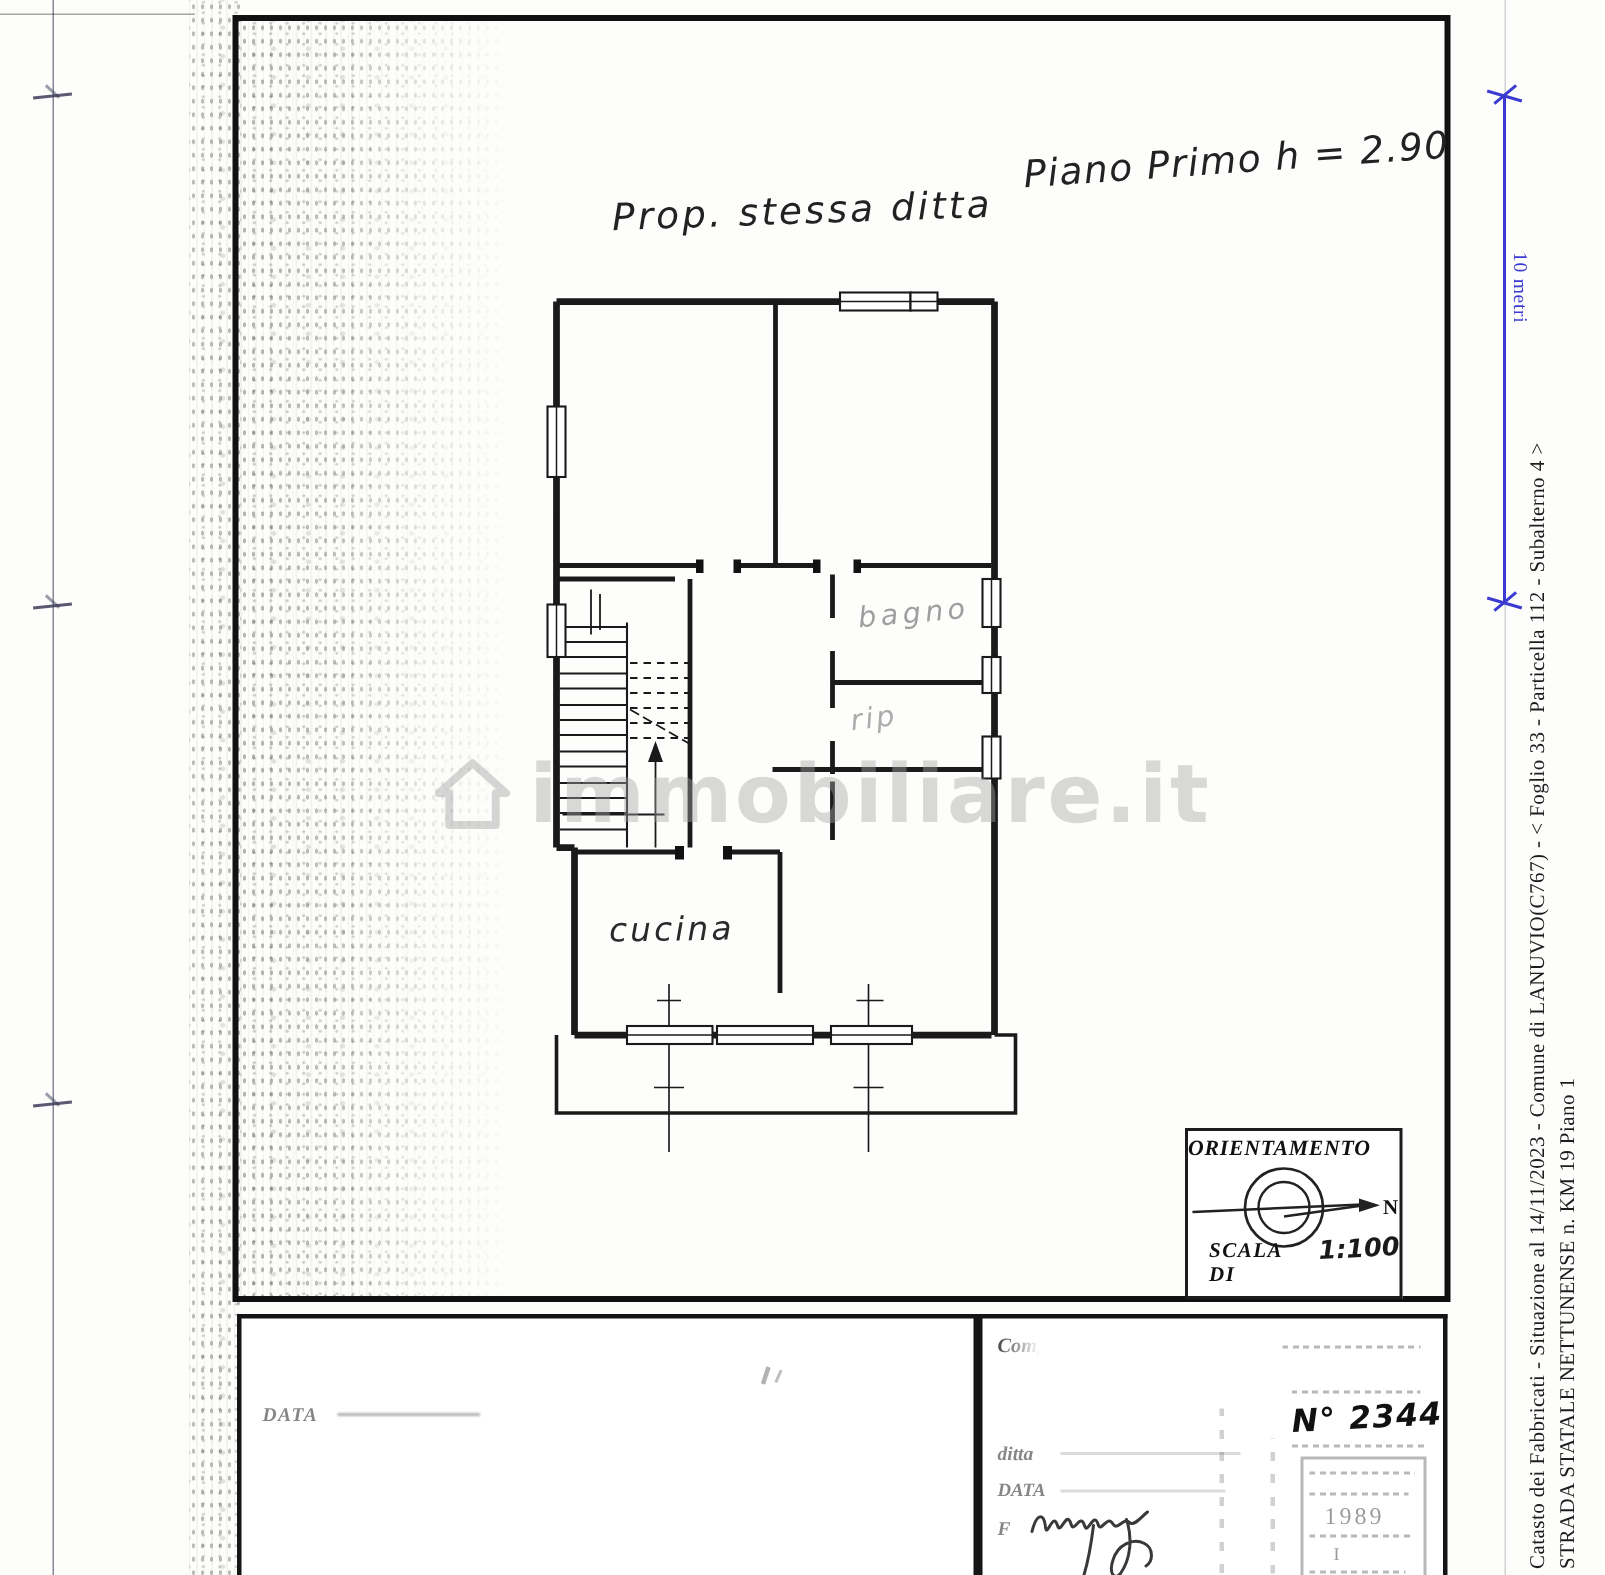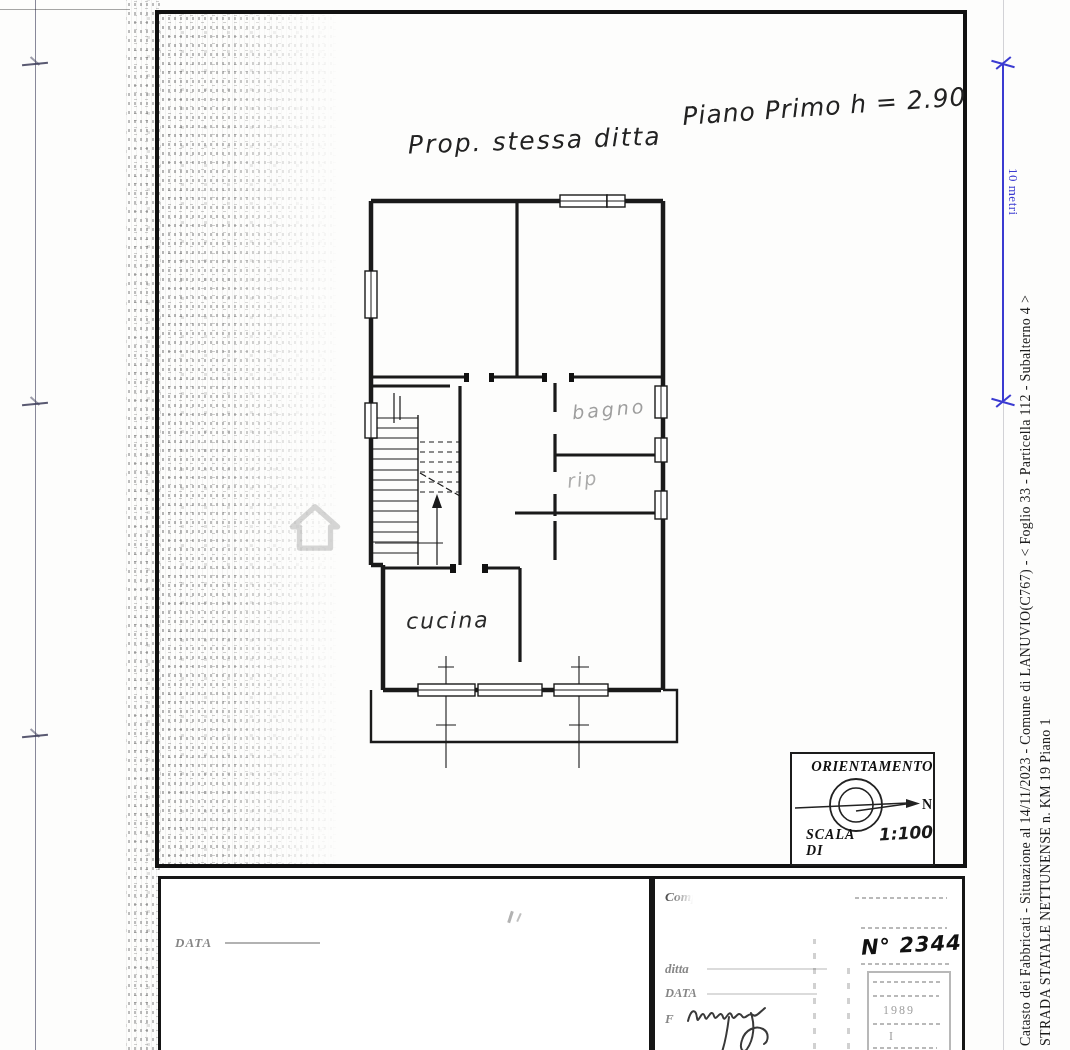--- a/index.html
+++ b/index.html
@@ -110,24 +110,25 @@
 <div class="abs hand" style="left:682px;top:92px;font-size:25px;color:#222;transform:rotate(-4deg);letter-spacing:1px;">Piano Primo h = 2.90</div>
 
 <div class="abs hand" style="left:572px;top:398px;font-size:19px;color:rgba(80,80,80,.55);transform:rotate(-5deg);letter-spacing:3px;">bagno</div>
 <div class="abs hand" style="left:567px;top:468px;font-size:19px;color:rgba(90,90,90,.5);transform:rotate(-7deg);letter-spacing:2px;">rip</div>
 <div class="abs hand" style="left:406px;top:608px;font-size:22px;color:#2a2a2a;transform:rotate(-1deg);letter-spacing:2px;">cucina</div>
 
 <div class="abs" style="left:285px;top:498px;display:flex;align-items:center;gap:8px;pointer-events:none;">
   <svg width="60" height="60" viewBox="0 0 24 24">
     <path d="M12 3.5 L21 11.5 H18.2 V20 H5.8 V11.5 H3 Z" fill="none" stroke="rgba(165,165,165,.45)" stroke-width="2.1" stroke-linejoin="round"></path>
   </svg>
+  <span style="font-size:54px;font-weight:bold;color:rgba(165,165,165,.42);letter-spacing:2px;font-family:'DejaVu Sans',sans-serif;">immobiliare.it</span>
 </div>
 
 <div class="abs" style="left:790px;top:752px;width:145px;height:114px;border:2px solid #1c1c1c;box-sizing:border-box;background:#fff;">
-  <div class="serif" style="text-align:right;font-weight:bold;font-style:italic;font-size:14.5px;margin-top:4px;letter-spacing:.5px;color:#111;">ORIENTAMENTO</div>
+  <div class="serif" style="text-align:left;font-weight:bold;font-style:italic;font-size:14.5px;margin-top:4px;letter-spacing:.5px;color:#111;">ORIENTAMENTO</div>
   <svg width="141" height="62" viewBox="0 0 141 62" style="display:block;">
     <circle cx="64" cy="30" r="26" fill="none" stroke="#222" stroke-width="1.8"></circle>
     <circle cx="64" cy="30" r="17" fill="none" stroke="#222" stroke-width="1.6"></circle>
     <path d="M3,33 L116,28" stroke="#222" stroke-width="1.6" fill="none"></path>
     <path d="M64,36 L114,29" stroke="#222" stroke-width="1.6" fill="none"></path>
     <polygon points="114,24 128,28.5 114,33" fill="#222"></polygon>
     <text x="130" y="34" font-family="Liberation Serif,serif" font-weight="bold" font-size="14" fill="#111">N</text>
   </svg>
   <div style="position:absolute;left:14px;bottom:5px;display:flex;align-items:baseline;gap:10px;">
     <span class="serif" style="font-weight:bold;font-style:italic;font-size:14px;letter-spacing:1px;color:#111;">SCALA DI</span>
@@ -157,21 +158,21 @@
   </svg>
   <div class="vmarks" style="position:absolute;left:158px;top:60px;height:110px;"></div>
   <div class="vmarks" style="position:absolute;left:192px;top:80px;height:90px;"></div>
   <div class="dashed-faint" style="position:absolute;left:200px;top:18px;width:92px;"></div>
   <div class="dashed-faint" style="position:absolute;left:206px;top:48px;width:86px;"></div>
   <div class="hand" style="position:absolute;left:206px;top:54px;font-size:21px;font-weight:bold;color:#111;transform:rotate(-3deg);letter-spacing:1px;">N° 2344</div>
   <div class="dashed-faint" style="position:absolute;left:206px;top:84px;width:90px;"></div>
   <div style="position:absolute;left:212px;top:92px;width:84px;height:82px;border:2px solid rgba(20,20,20,.3);border-bottom:none;box-sizing:border-box;">
     <div class="dashed-faint" style="position:absolute;left:4px;top:8px;width:70px;"></div>
     <div class="dashed-faint" style="position:absolute;left:4px;top:22px;width:66px;"></div>
-    <div class="serif" style="position:absolute;left:14px;top:30px;font-size:12px;color:rgba(0,0,0,.4);letter-spacing:2px;">1989</div>
+    <div class="serif" style="position:absolute;left:14px;top:30px;font-size:16px;color:rgba(0,0,0,.4);letter-spacing:2px;">1989</div>
     <div class="dashed-faint" style="position:absolute;left:4px;top:50px;width:68px;"></div>
     <div class="serif" style="position:absolute;left:20px;top:56px;font-size:12px;color:rgba(0,0,0,.4);">I</div>
     <div class="dashed-faint" style="position:absolute;left:4px;top:74px;width:64px;"></div>
   </div>
 </div>
 
 <div class="abs" style="left:1003px;top:0;width:1px;height:1050px;background:rgba(60,60,80,.22);"></div>
 <div class="abs" style="left:1002px;top:64px;width:2px;height:338px;background:#3b3bd1;"></div>
 <div class="abs" style="left:991px;top:63px;width:24px;height:2px;background:#3b3bd1;transform:rotate(16deg);"></div>
 <div class="abs" style="left:994px;top:62px;width:19px;height:2px;background:#3b3bd1;transform:rotate(-40deg);"></div>

